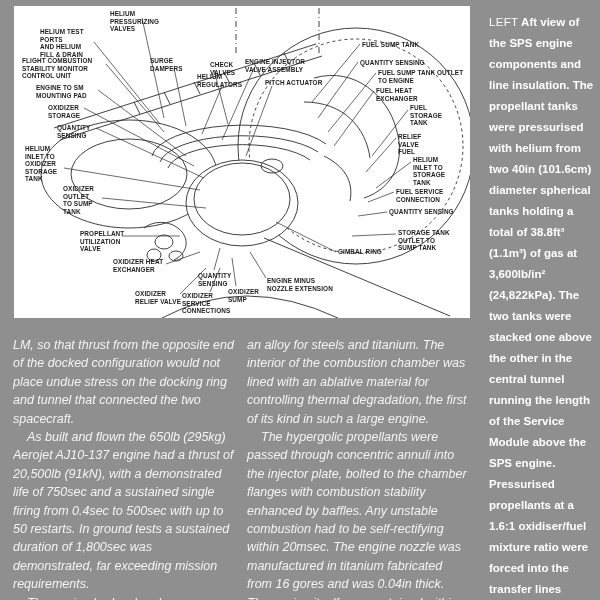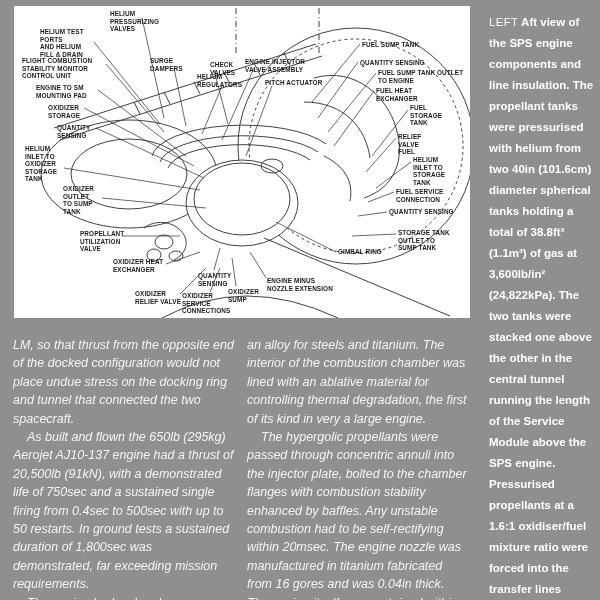--- a/index.html
+++ b/index.html
@@ -189,17 +189,17 @@
   <span class="lead">LEFT</span><span> Aft view of the SPS engine components and line insulation. The propellant tanks were pressurised with helium from two 40in (101.6cm) diameter spherical tanks holding a total of 38.8ft³ (1.1m³) of gas at 3,600lb/in² (24,822kPa). The two tanks were stacked one above the other in the central tunnel running the length of the Service Module above the SPS engine. Pressurised propellants at a 1.6:1 oxidiser/fuel mixture ratio were forced into the transfer lines through the sump tank standpipe. </span>
 </div>
 
 <div class="bodycols">
   <div class="col col-left">
     <p class="cont">LM, so that thrust from the opposite end of the docked configuration would not place undue stress on the docking ring and tunnel that connected the two spacecraft.</p>
     <p>As built and flown the 650lb (295kg) Aerojet AJ10-137 engine had a thrust of 20,500lb (91kN), with a demonstrated life of 750sec and a sustained single firing from 0.4sec to 500sec with up to 50 restarts. In ground tests a sustained duration of 1,800sec was demonstrated, far exceeding mission requirements.</p>
     <p>The engine had a chamber pressure of 100lb/in² (689.5kPa) with a very large expansion skirt, or nozzle, with a skirt-to-throat ratio (expansion ratio) of 62.5:1. The oxidiser was a mixture of nitrogen tetroxide (N₂O₄) and nitrous oxide, with Aerozene 50</p>
   </div>
   <div class="col col-right">
-    <p class="cont">an alloy for steels and titanium. The interior of the combustion chamber was lined with an ablative material for controlling thermal degradation, the first of its kind in very a large engine.</p>
+    <p class="cont">an alloy for steels and titanium. The interior of the combustion chamber was lined with an ablative material for controlling thermal degradation, the first of its kind in such a large engine.</p>
     <p>The hypergolic propellants were passed through concentric annuli into the injector plate, bolted to the chamber flanges with combustion stability enhanced by baffles. Any unstable combustion had to be self-rectifying within 20msec. The engine nozzle was manufactured in titanium fabricated from 16 gores and was 0.04in thick. The engine itself was contained within a drum-shaped area 44in across with a height of 48in.</p>
 
   </div>
 </div>
 
 </body></html>

